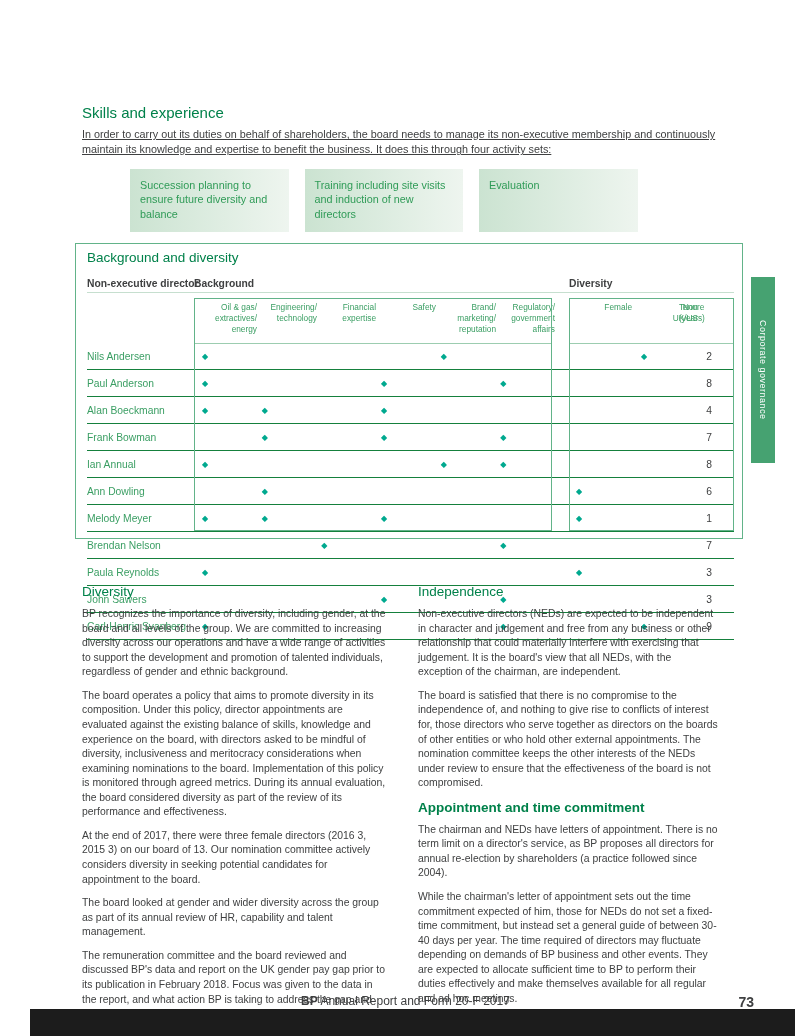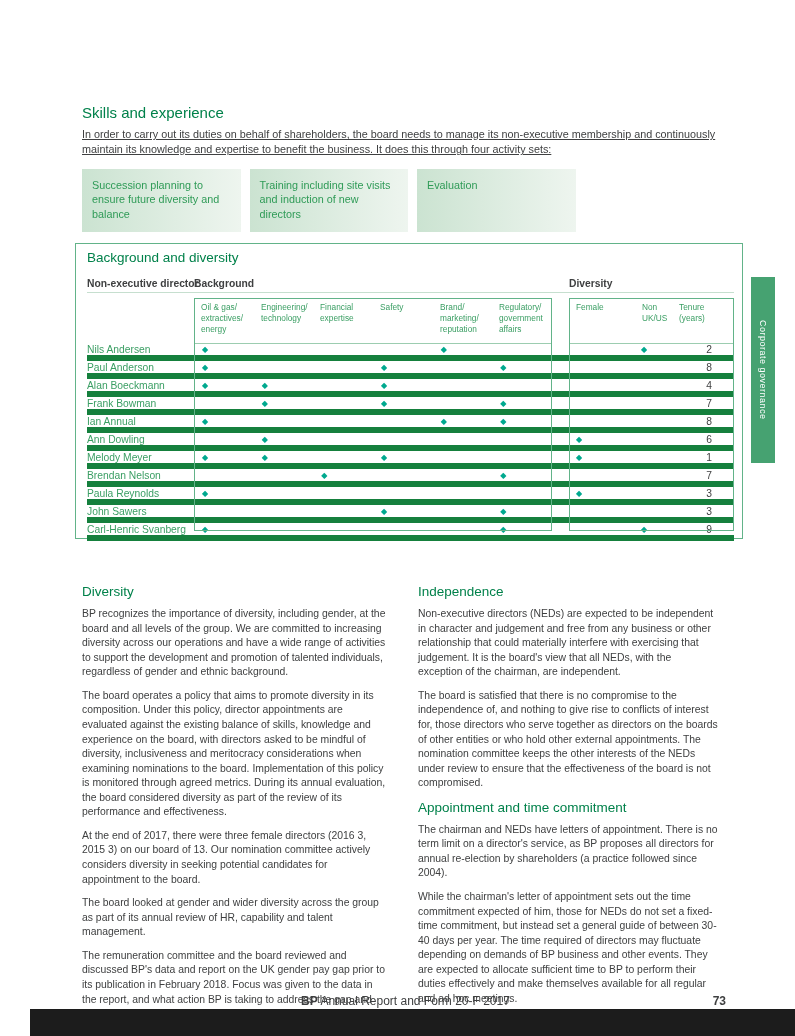--- a/index.html
+++ b/index.html
@@ -4,64 +4,64 @@
 <style>
   html,body{margin:0;padding:0;}
   body{
     width:795px;height:1036px;position:relative;background:#ffffff;
     font-family:"Liberation Sans",sans-serif;color:#3f4041;overflow:hidden;
   }
   
   .skills{position:absolute;left:82px;top:104px;width:661px;}
   .skills h2{margin:0 0 6px;font-size:15px;font-weight:400;color:#00814a;}
   .skills .intro{margin:0 0 11px;font-size:10.8px;line-height:1.42;color:#3f4041;text-decoration:underline;}
-  .activities{display:flex;gap:9px;}
+  .activities{display:flex;gap:16px;margin-left:48px;}
   .activity{
     box-sizing:border-box;width:158.5px;height:63px;padding:9px 12px 0 10px;
     background:linear-gradient(to right,#cbe3d1,#eef5ef);
     color:#2f9b57;font-size:10.8px;line-height:1.35;
   }
   
   .bd-section{position:absolute;left:75px;top:243px;width:666px;height:294px;border:1px solid #62b389;box-sizing:content-box;}
   .bd-title{position:absolute;left:11px;top:6px;font-size:13.5px;color:#00814a;}
   .lbl{position:absolute;top:34px;font-size:10.3px;font-weight:bold;color:#3f4041;}
   .lbl-director{left:11px;}
   .lbl-background{left:118px;}
   .lbl-diversity{left:493px;}
   .lbl-rule{position:absolute;left:11px;top:48px;width:647px;border-top:1px solid #c6dfcf;}
   .bg-box,.div-box{position:absolute;top:54px;height:233px;border:1px solid #62b389;pointer-events:none;box-sizing:border-box;}
   .bg-box{left:118px;width:358px;}
   .div-box{left:493px;width:165px;}
   .hdr-line{position:absolute;left:0;right:0;top:44px;border-top:1px solid #9ccdb0;}
-  .colhdr{position:absolute;top:58px;font-size:8.3px;line-height:1.3;color:#3a9e63;white-space:pre-line;width:56px;}
+  .colhdr{position:absolute;top:58px;font-size:8.3px;line-height:1.3;color:#3a9e63;white-space:pre-line;width:56px;text-align:right;}
   .bh0{left:125px;}.bh1{left:185px;}.bh2{left:244px;}.bh3{left:304px;}.bh4{left:364px;}.bh5{left:423px;}
   .dh0{left:500px;}.dh1{left:566px;}.dh2{left:603px;width:50px;text-align:left;}
   .bd-rows{position:absolute;left:11px;top:99px;width:647px;}
-  .bd-row{display:flex;height:18px;box-sizing:border-box;border-bottom:6px solid #15803d;align-items:center;}
+  .bd-row{display:flex;height:27px;box-sizing:border-box;border-bottom:1px solid #15803d;align-items:center;}
   .cell{box-sizing:border-box;overflow:hidden;}
   .cell.name{width:107px;font-size:10.3px;color:#3a9e63;}
   .cell.mark{width:59.66px;font-size:8px;color:#00a98f;padding-left:8px;}
   .cell.gap{width:17px;}
   .cell.fem{width:55px;padding-left:7px;}
   .cell.non{width:55px;padding-left:17px;}
   .cell.tenure{width:55px;font-size:10.3px;color:#3f4041;text-align:right;padding-right:22px;}
   
   .col-left{position:absolute;left:82px;top:584px;width:304px;}
   .col-right{position:absolute;left:418px;top:584px;width:300px;}
   .col-left h3,.col-right h3{margin:0 0 8px;font-size:13.5px;font-weight:400;color:#00814a;}
-  .col-right h3.mt{margin-top:4px;}
+  .col-right h3.mt{margin-top:4px;font-weight:bold;}
   .col-left p,.col-right p{margin:0 0 9px;font-size:10.4px;line-height:1.4;color:#3f4041;}
   
   .side-tab{position:absolute;left:751px;top:277px;width:24px;height:186px;background:#46a271;
     display:flex;align-items:center;justify-content:center;}
   .side-tab span{writing-mode:vertical-rl;color:#ffffff;font-size:9px;letter-spacing:0.5px;}
   
   .footer-text{position:absolute;left:16px;right:0;top:994px;text-align:center;font-size:12px;color:#3f4041;}
   .footer-text b{font-weight:bold;}
-  .page-num{position:absolute;left:696px;top:994px;width:30px;text-align:right;font-size:12px;font-weight:bold;color:#3f4041;}
+  .page-num{position:absolute;left:724px;top:994px;width:30px;text-align:right;font-size:14px;font-weight:bold;color:#3f4041;}
   .bottom-bar{position:absolute;left:30px;bottom:0;width:765px;height:27px;background:#1c1c1c;}
 </style>
 </head>
 <body>
 
 <div class="skills">
   <h2>Skills and experience</h2>
   <p class="intro">In order to carry out its duties on behalf of shareholders, the board needs to manage its non-executive membership and continuously maintain its knowledge and expertise to benefit the business. It does this through four activity sets:</p>
   <div class="activities">
     <div class="activity">Succession planning to ensure future diversity and balance</div>

